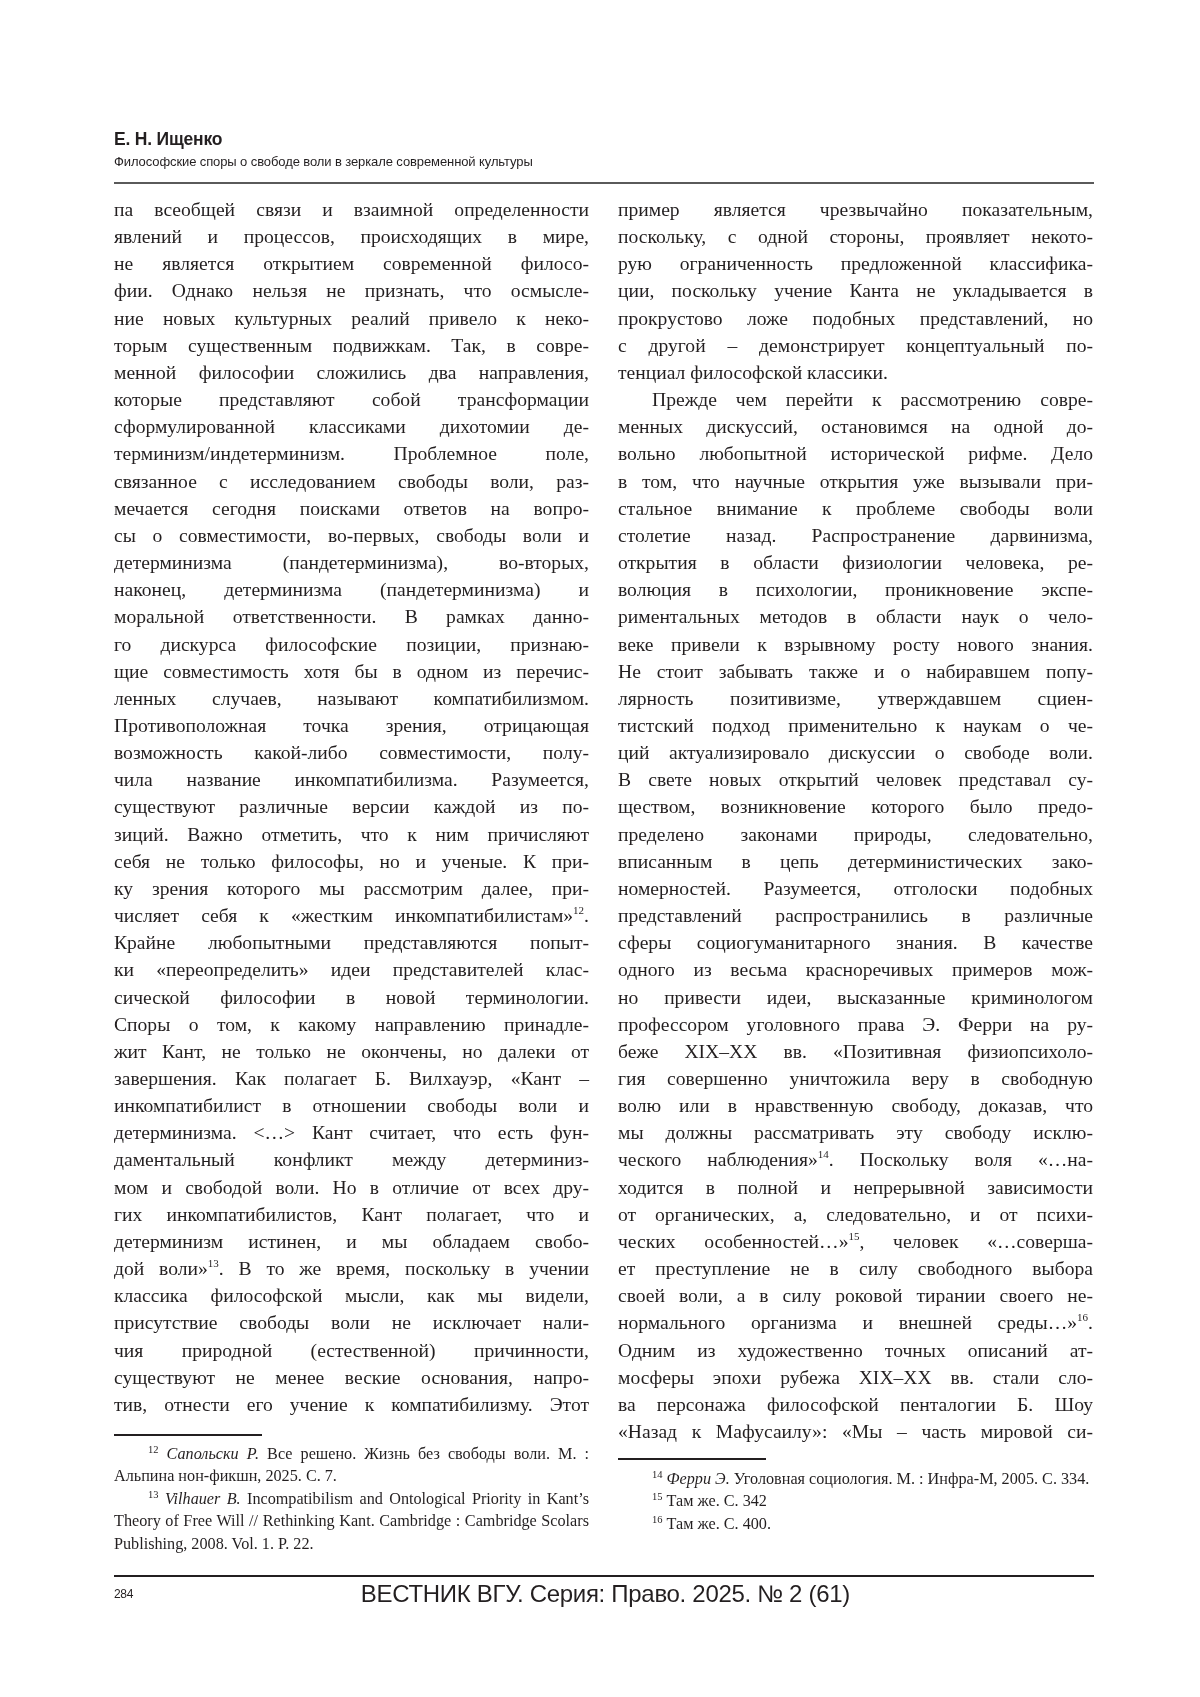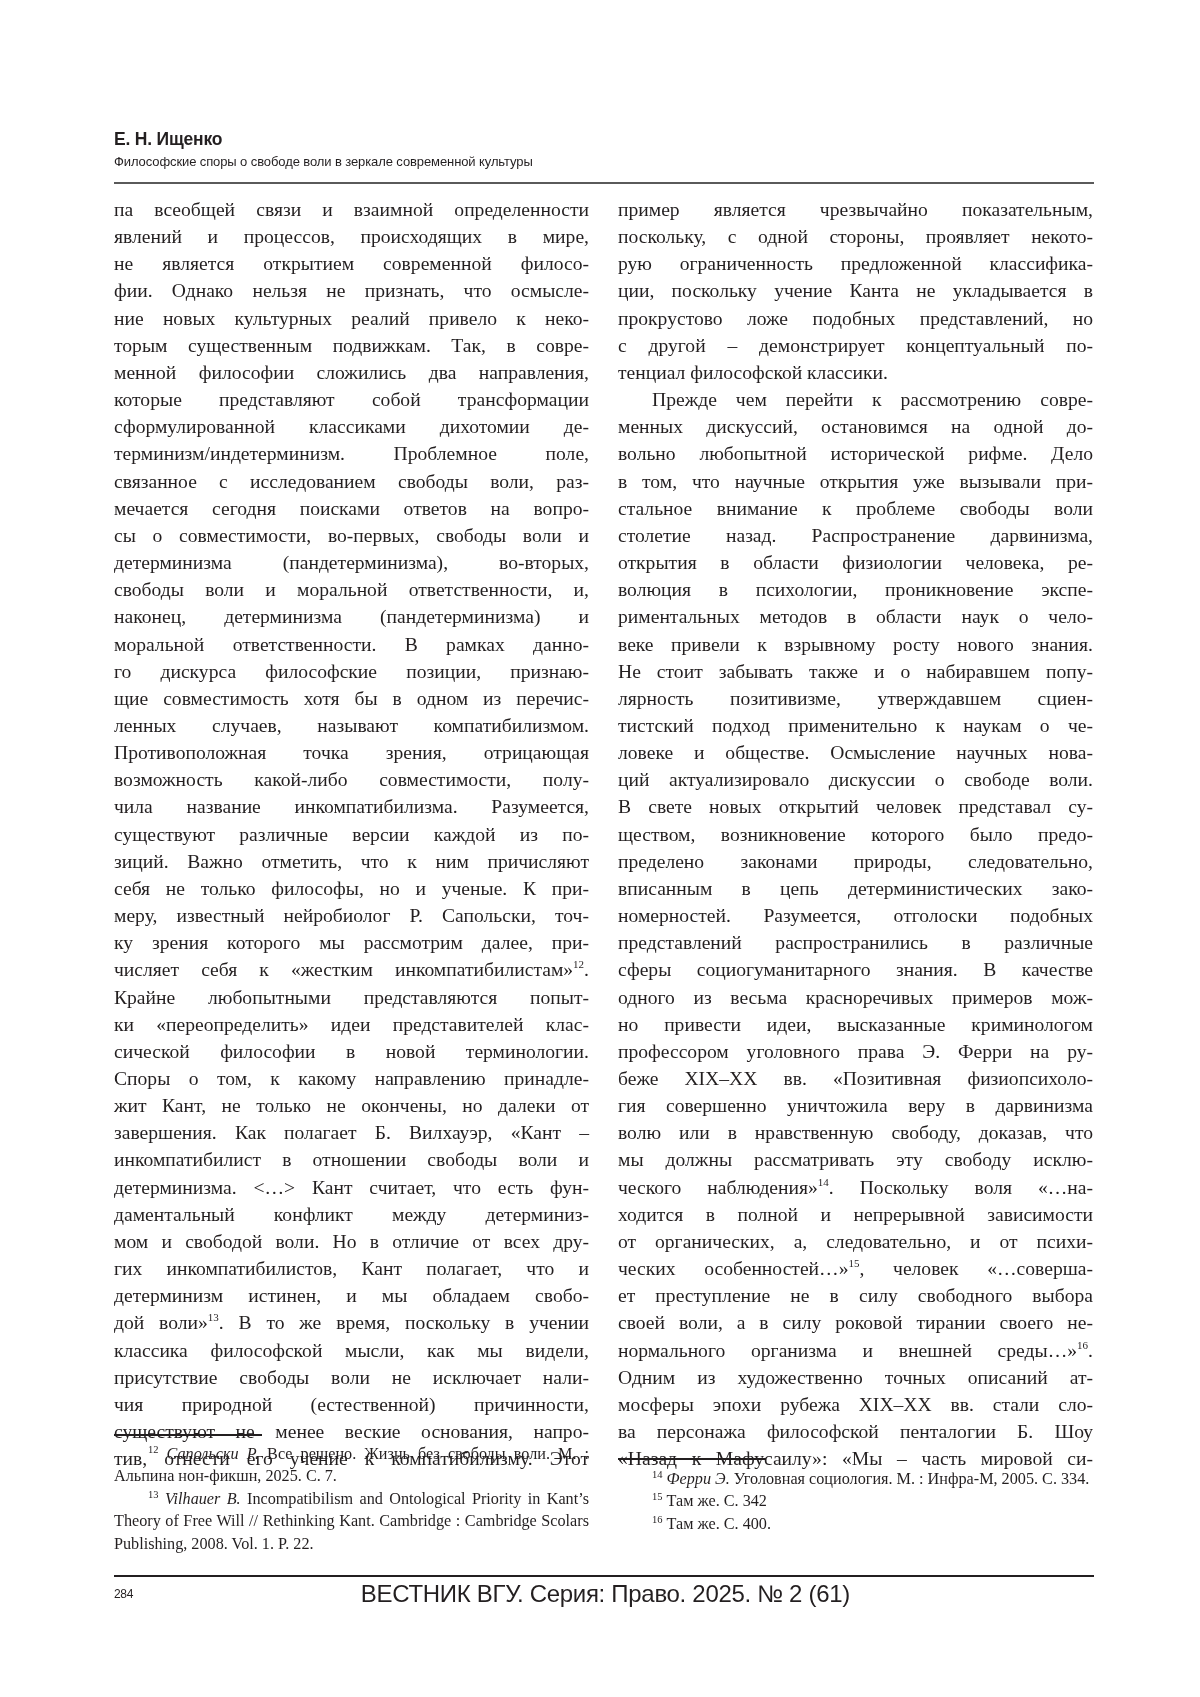--- a/index.html
+++ b/index.html
@@ -54,33 +54,31 @@
       <span class="line">ние новых культурных реалий привело к неко-</span>
       <span class="line">торым существенным подвижкам. Так, в совре-</span>
       <span class="line">менной философии сложились два направления,</span>
       <span class="line">которые представляют собой трансформации</span>
       <span class="line">сформулированной классиками дихотомии де-</span>
       <span class="line">терминизм/индетерминизм. Проблемное поле,</span>
       <span class="line">связанное с исследованием свободы воли, раз-</span>
       <span class="line">мечается сегодня поисками ответов на вопро-</span>
       <span class="line">сы о совместимости, во-первых, свободы воли и</span>
       <span class="line">детерминизма (пандетерминизма), во-вторых,</span>
-      <span class="line">свободы воли и моральной ответственности, и,</span>
       <span class="line">наконец, детерминизма (пандетерминизма) и</span>
       <span class="line">моральной ответственности. В рамках данно-</span>
       <span class="line">го дискурса философские позиции, признаю-</span>
       <span class="line">щие совместимость хотя бы в одном из перечис-</span>
       <span class="line">ленных случаев, называют компатибилизмом.</span>
       <span class="line">Противоположная точка зрения, отрицающая</span>
       <span class="line">возможность какой-либо совместимости, полу-</span>
       <span class="line">чила название инкомпатибилизма. Разумеется,</span>
       <span class="line">существуют различные версии каждой из по-</span>
       <span class="line">зиций. Важно отметить, что к ним причисляют</span>
       <span class="line">себя не только философы, но и ученые. К при-</span>
-      <span class="line">меру, известный нейробиолог Р. Сапольски, точ-</span>
       <span class="line">ку зрения которого мы рассмотрим далее, при-</span>
       <span class="line"><span>числяет себя к «жестким инкомпатибилистам»</span><sup>12</sup><span>.</span></span>
       <span class="line">Крайне любопытными представляются попыт-</span>
       <span class="line">ки «переопределить» идеи представителей клас-</span>
       <span class="line">сической философии в новой терминологии.</span>
       <span class="line">Споры о том, к какому направлению принадле-</span>
       <span class="line">жит Кант, не только не окончены, но далеки от</span>
       <span class="line">завершения. Как полагает Б. Вилхауэр, «Кант –</span>
       <span class="line">инкомпатибилист в отношении свободы воли и</span>
       <span class="line">детерминизма. &lt;…&gt; Кант считает, что есть фун-</span>
@@ -120,34 +118,33 @@
       <span class="line">в том, что научные открытия уже вызывали при-</span>
       <span class="line">стальное внимание к проблеме свободы воли</span>
       <span class="line">столетие назад. Распространение дарвинизма,</span>
       <span class="line">открытия в области физиологии человека, ре-</span>
       <span class="line">волюция в психологии, проникновение экспе-</span>
       <span class="line">риментальных методов в области наук о чело-</span>
       <span class="line">веке привели к взрывному росту нового знания.</span>
       <span class="line">Не стоит забывать также и о набиравшем попу-</span>
       <span class="line">лярность позитивизме, утверждавшем сциен-</span>
       <span class="line">тистский подход применительно к наукам о че-</span>
-      <span class="line">ловеке и обществе. Осмысление научных нова-</span>
       <span class="line">ций актуализировало дискуссии о свободе воли.</span>
       <span class="line">В свете новых открытий человек представал су-</span>
       <span class="line">ществом, возникновение которого было предо-</span>
       <span class="line">пределено законами природы, следовательно,</span>
       <span class="line">вписанным в цепь детерминистических зако-</span>
       <span class="line">номерностей. Разумеется, отголоски подобных</span>
       <span class="line">представлений распространились в различные</span>
       <span class="line">сферы социогуманитарного знания. В качестве</span>
       <span class="line">одного из весьма красноречивых примеров мож-</span>
       <span class="line">но привести идеи, высказанные криминологом</span>
       <span class="line">профессором уголовного права Э. Ферри на ру-</span>
       <span class="line">беже XIX–XX вв. «Позитивная физиопсихоло-</span>
-      <span class="line">гия совершенно уничтожила веру в дарвинизма</span>
+      <span class="line">гия совершенно уничтожила веру в свободную</span>
       <span class="line">волю или в нравственную свободу, доказав, что</span>
       <span class="line">мы должны рассматривать эту свободу исклю-</span>
       <span class="line"><span>ческого наблюдения»</span><sup>14</sup><span>.  Поскольку воля «…на-</span></span>
       <span class="line">ходится в полной и непрерывной зависимости</span>
       <span class="line">от органических, а, следовательно, и от психи-</span>
       <span class="line"><span>ческих особенностей…»</span><sup>15</sup><span>, человек «…соверша-</span></span>
       <span class="line">ет преступление не в силу свободного выбора</span>
       <span class="line">своей воли, а в силу роковой тирании своего не-</span>
       <span class="line"><span>нормального организма и внешней среды…»</span><sup>16</sup><span>.</span></span>
       <span class="line">Одним из художественно точных описаний ат-</span>

